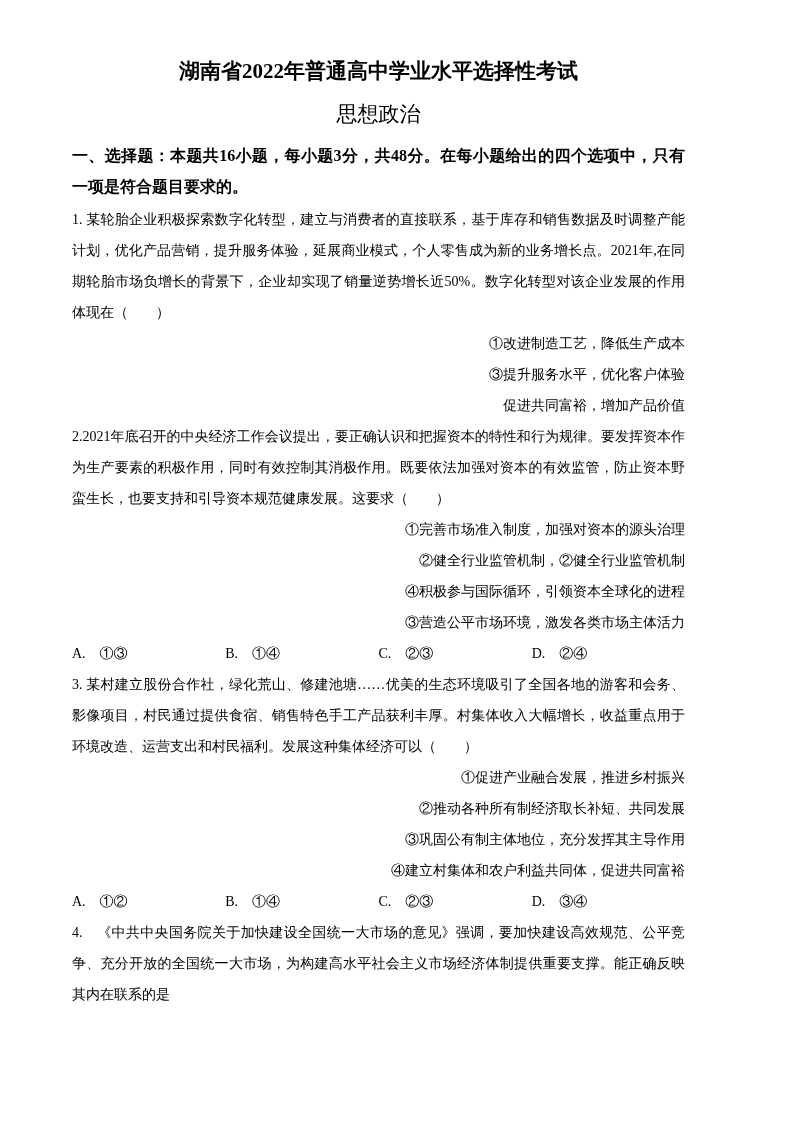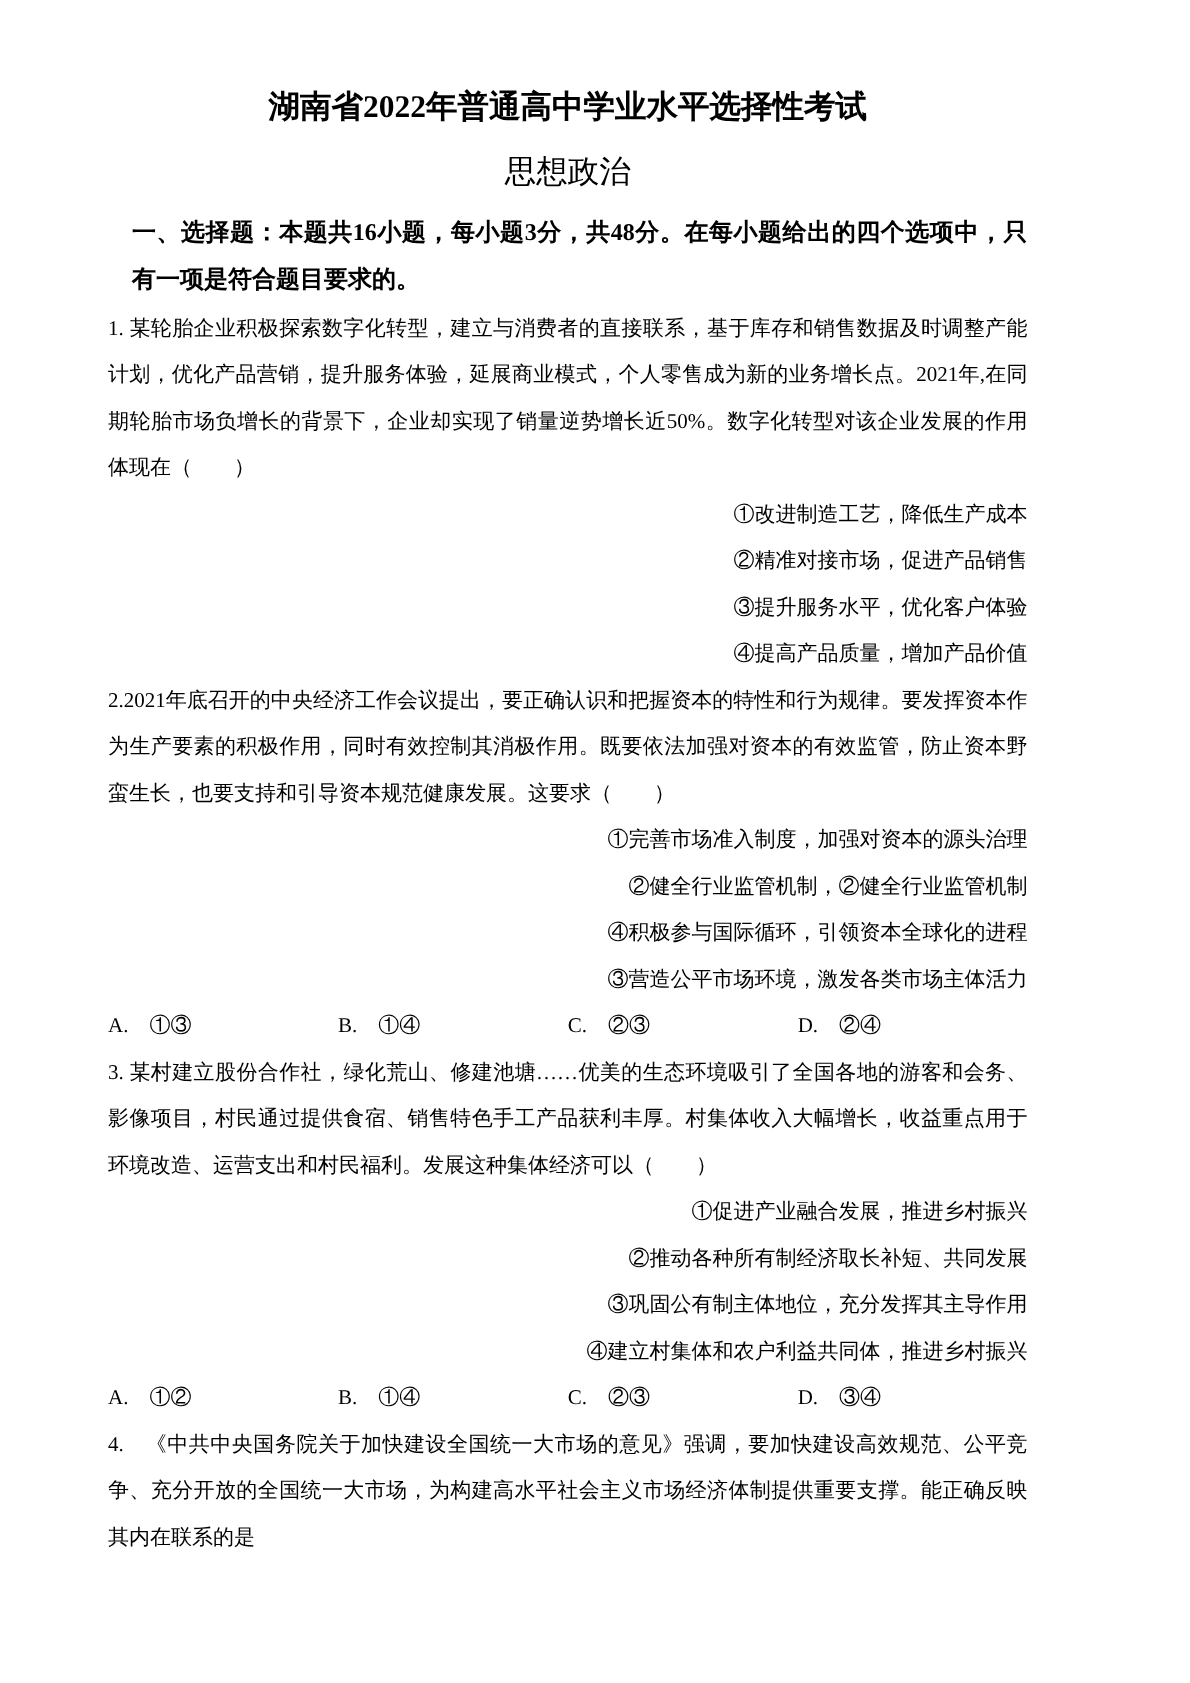--- a/index.html
+++ b/index.html
@@ -32,21 +32,21 @@
     font-size: 21px;
     font-weight: normal;
     text-align: center;
     margin: 0 0 11px 0;
     line-height: 30px;
   }
   .section-header {
     font-size: 16px;
     font-weight: bold;
     line-height: 31px;
-    margin: 0 0 2px 16px;
+    margin: 0 0 2px 0;
     text-align: justify;
     text-justify: inter-character;
   }
   .question {
     margin: 0;
   }
   .stem {
     font-size: 14px;
     line-height: 31px;
     margin: 0;
@@ -76,23 +76,22 @@
 <main class="page">
 
   <h1 class="title">湖南省2022年普通高中学业水平选择性考试</h1>
   <h2 class="subject">思想政治</h2>
 
   <p class="section-header">一、选择题：本题共16小题，每小题3分，共48分。在每小题给出的四个选项中，只有一项是符合题目要求的。</p>
 
   <section class="question">
     <p class="stem">1. 某轮胎企业积极探索数字化转型，建立与消费者的直接联系，基于库存和销售数据及时调整产能计划，优化产品营销，提升服务体验，延展商业模式，个人零售成为新的业务增长点。2021年,在同期轮胎市场负增长的背景下，企业却实现了销量逆势增长近50%。数字化转型对该企业发展的作用体现在（　　）</p>
     <p class="item">①改进制造工艺，降低生产成本</p>
-    <p class="item">②精准对接市场，促进产品销售</p>
     <p class="item">③提升服务水平，优化客户体验</p>
-    <p class="item">④提高产品质量，增加产品价值</p>
+    <p class="item">促进共同富裕，增加产品价值</p>
   </section>
 
   <section class="question">
     <p class="stem">2.2021年底召开的中央经济工作会议提出，要正确认识和把握资本的特性和行为规律。要发挥资本作为生产要素的积极作用，同时有效控制其消极作用。既要依法加强对资本的有效监管，防止资本野蛮生长，也要支持和引导资本规范健康发展。这要求（　　）</p>
     <p class="item">①完善市场准入制度，加强对资本的源头治理</p>
     <p class="item">②健全行业监管机制，②健全行业监管机制</p>
     <p class="item">④积极参与国际循环，引领资本全球化的进程</p>
     <p class="item">③营造公平市场环境，激发各类市场主体活力</p>
     <div class="choices">
       <span class="choice">A.　①③</span>
@@ -100,21 +99,21 @@
       <span class="choice">C.　②③</span>
       <span class="choice">D.　②④</span>
     </div>
   </section>
 
   <section class="question">
     <p class="stem">3. 某村建立股份合作社，绿化荒山、修建池塘……优美的生态环境吸引了全国各地的游客和会务、影像项目，村民通过提供食宿、销售特色手工产品获利丰厚。村集体收入大幅增长，收益重点用于环境改造、运营支出和村民福利。发展这种集体经济可以（　　）</p>
     <p class="item">①促进产业融合发展，推进乡村振兴</p>
     <p class="item">②推动各种所有制经济取长补短、共同发展</p>
     <p class="item">③巩固公有制主体地位，充分发挥其主导作用</p>
-    <p class="item">④建立村集体和农户利益共同体，推进乡村振兴</p>
+    <p class="item">④建立村集体和农户利益共同体，促进共同富裕</p>
     <div class="choices">
       <span class="choice">A.　①②</span>
       <span class="choice">B.　①④</span>
       <span class="choice">C.　②③</span>
       <span class="choice">D.　③④</span>
     </div>
   </section>
 
   <section class="question">
     <p class="stem">4.　《中共中央国务院关于加快建设全国统一大市场的意见》强调，要加快建设高效规范、公平竞争、充分开放的全国统一大市场，为构建高水平社会主义市场经济体制提供重要支撑。能正确反映其内在联系的是</p>

